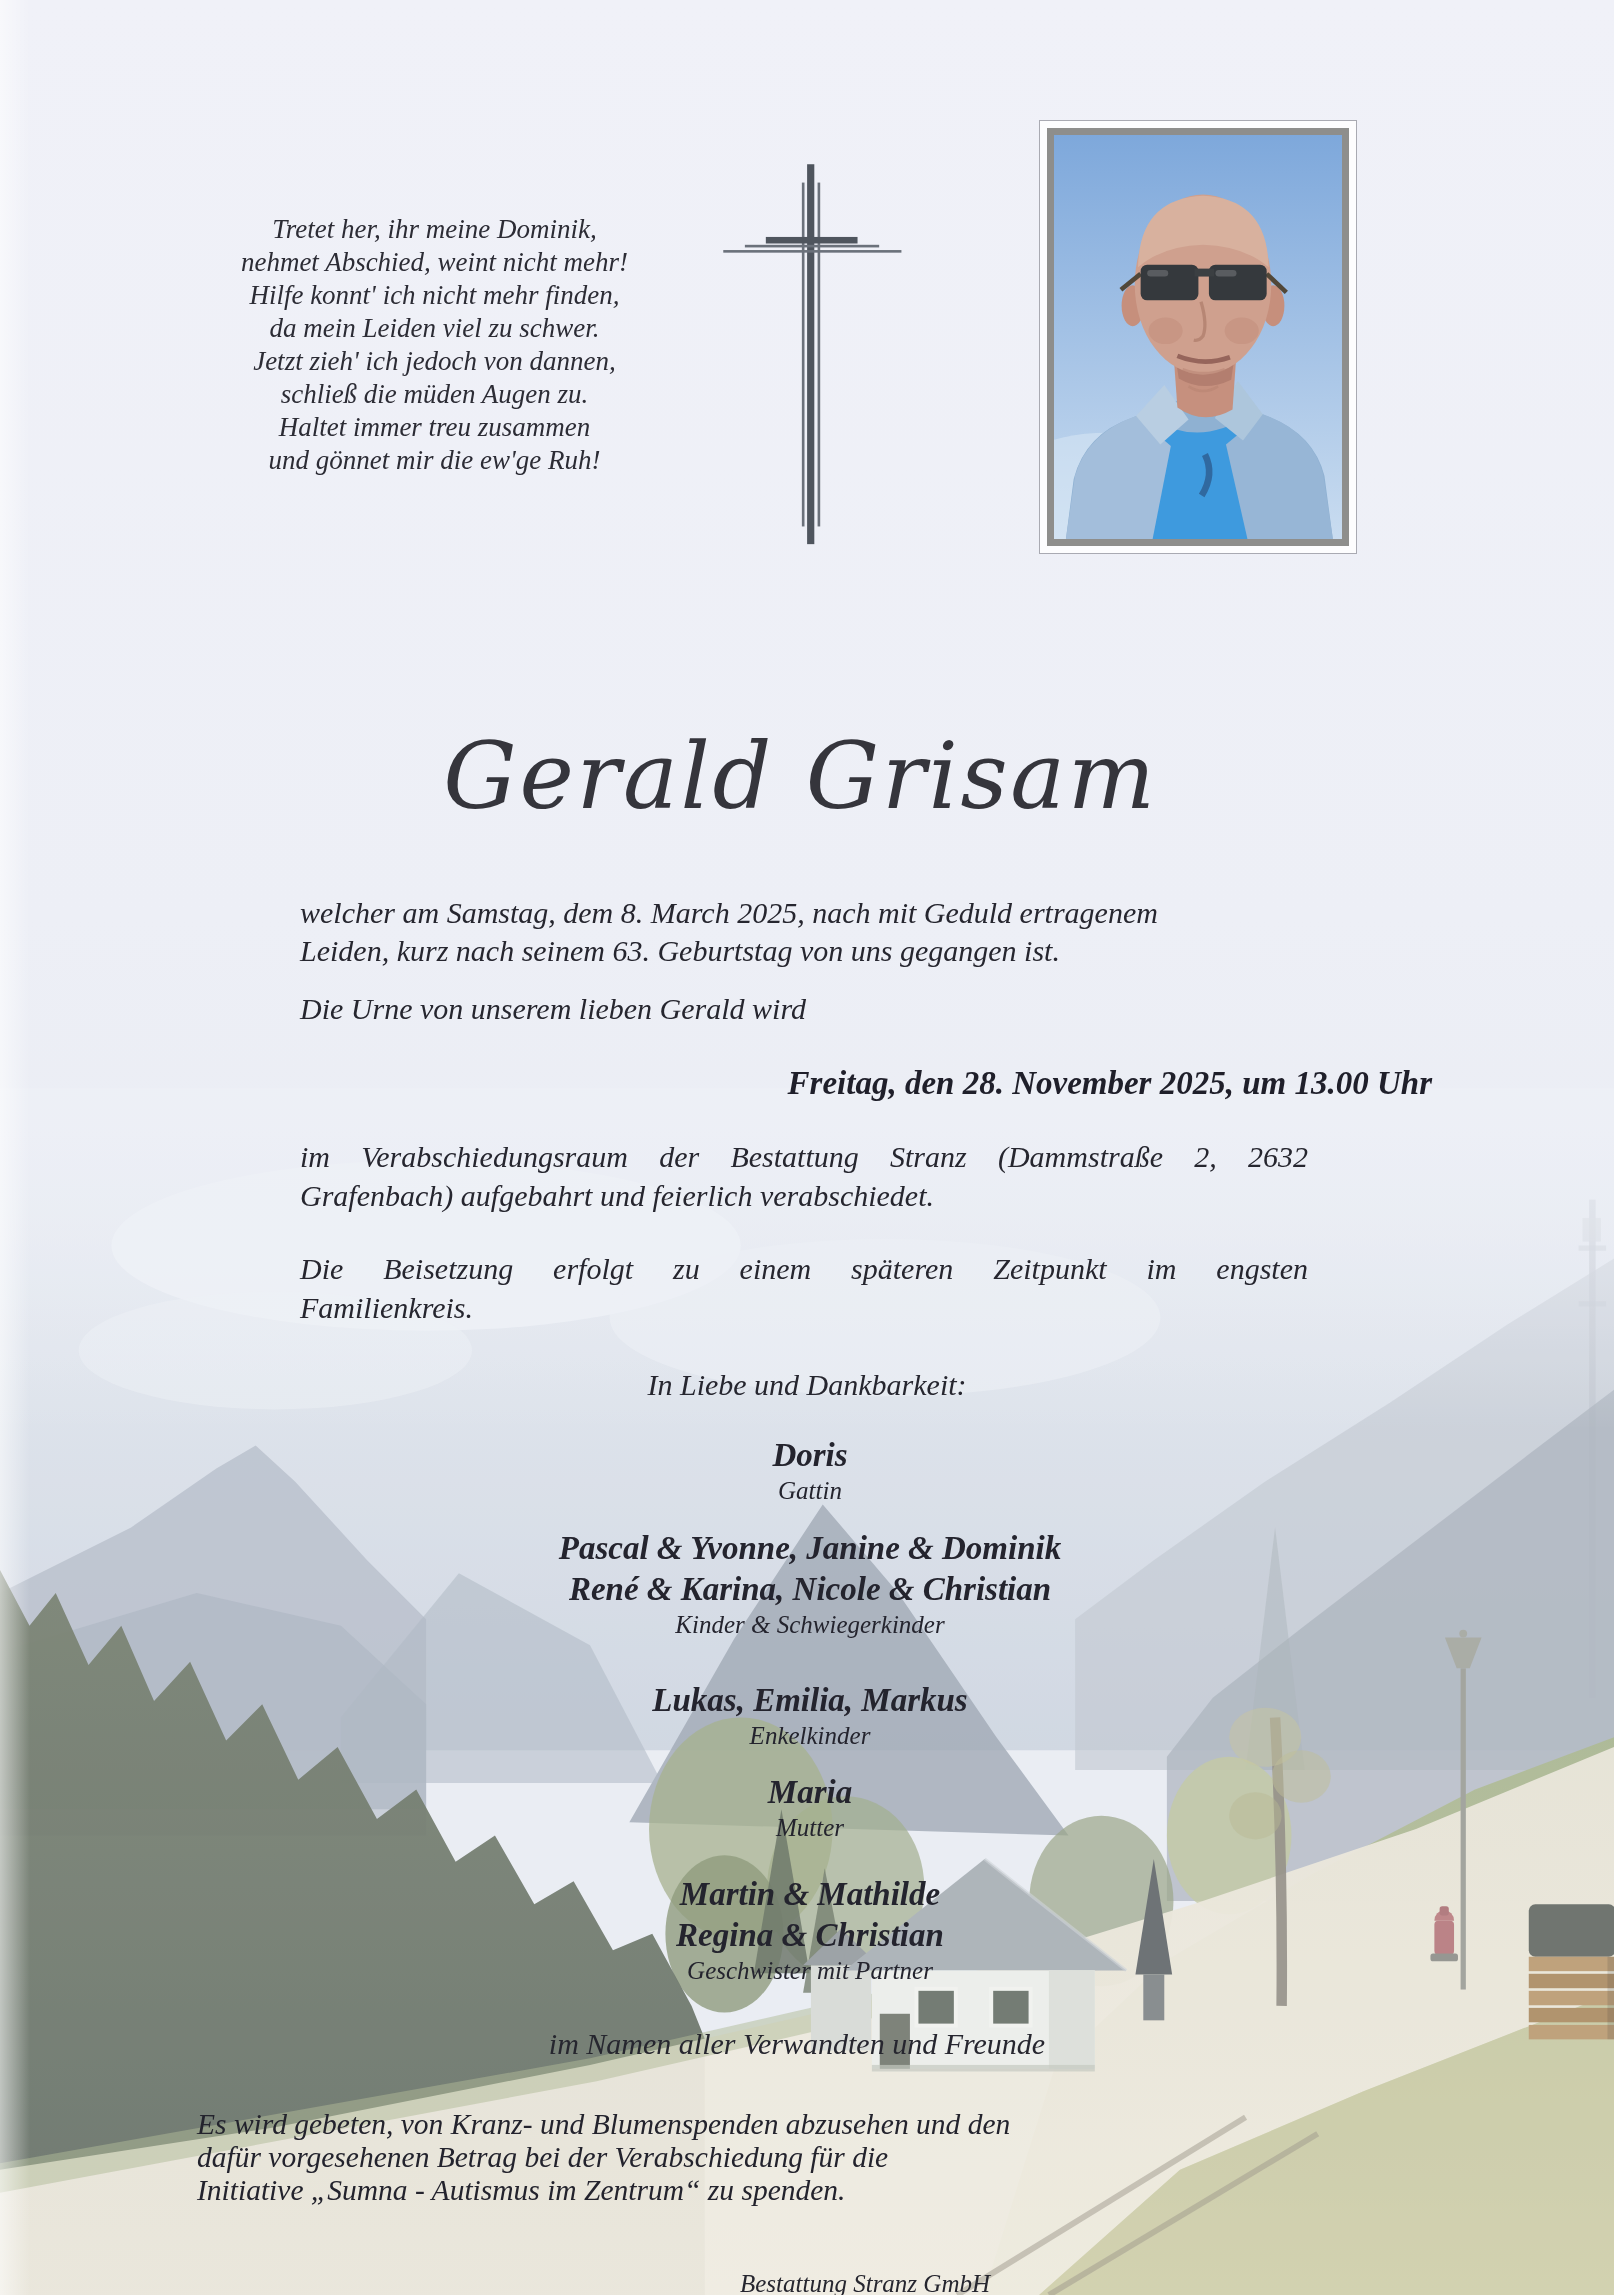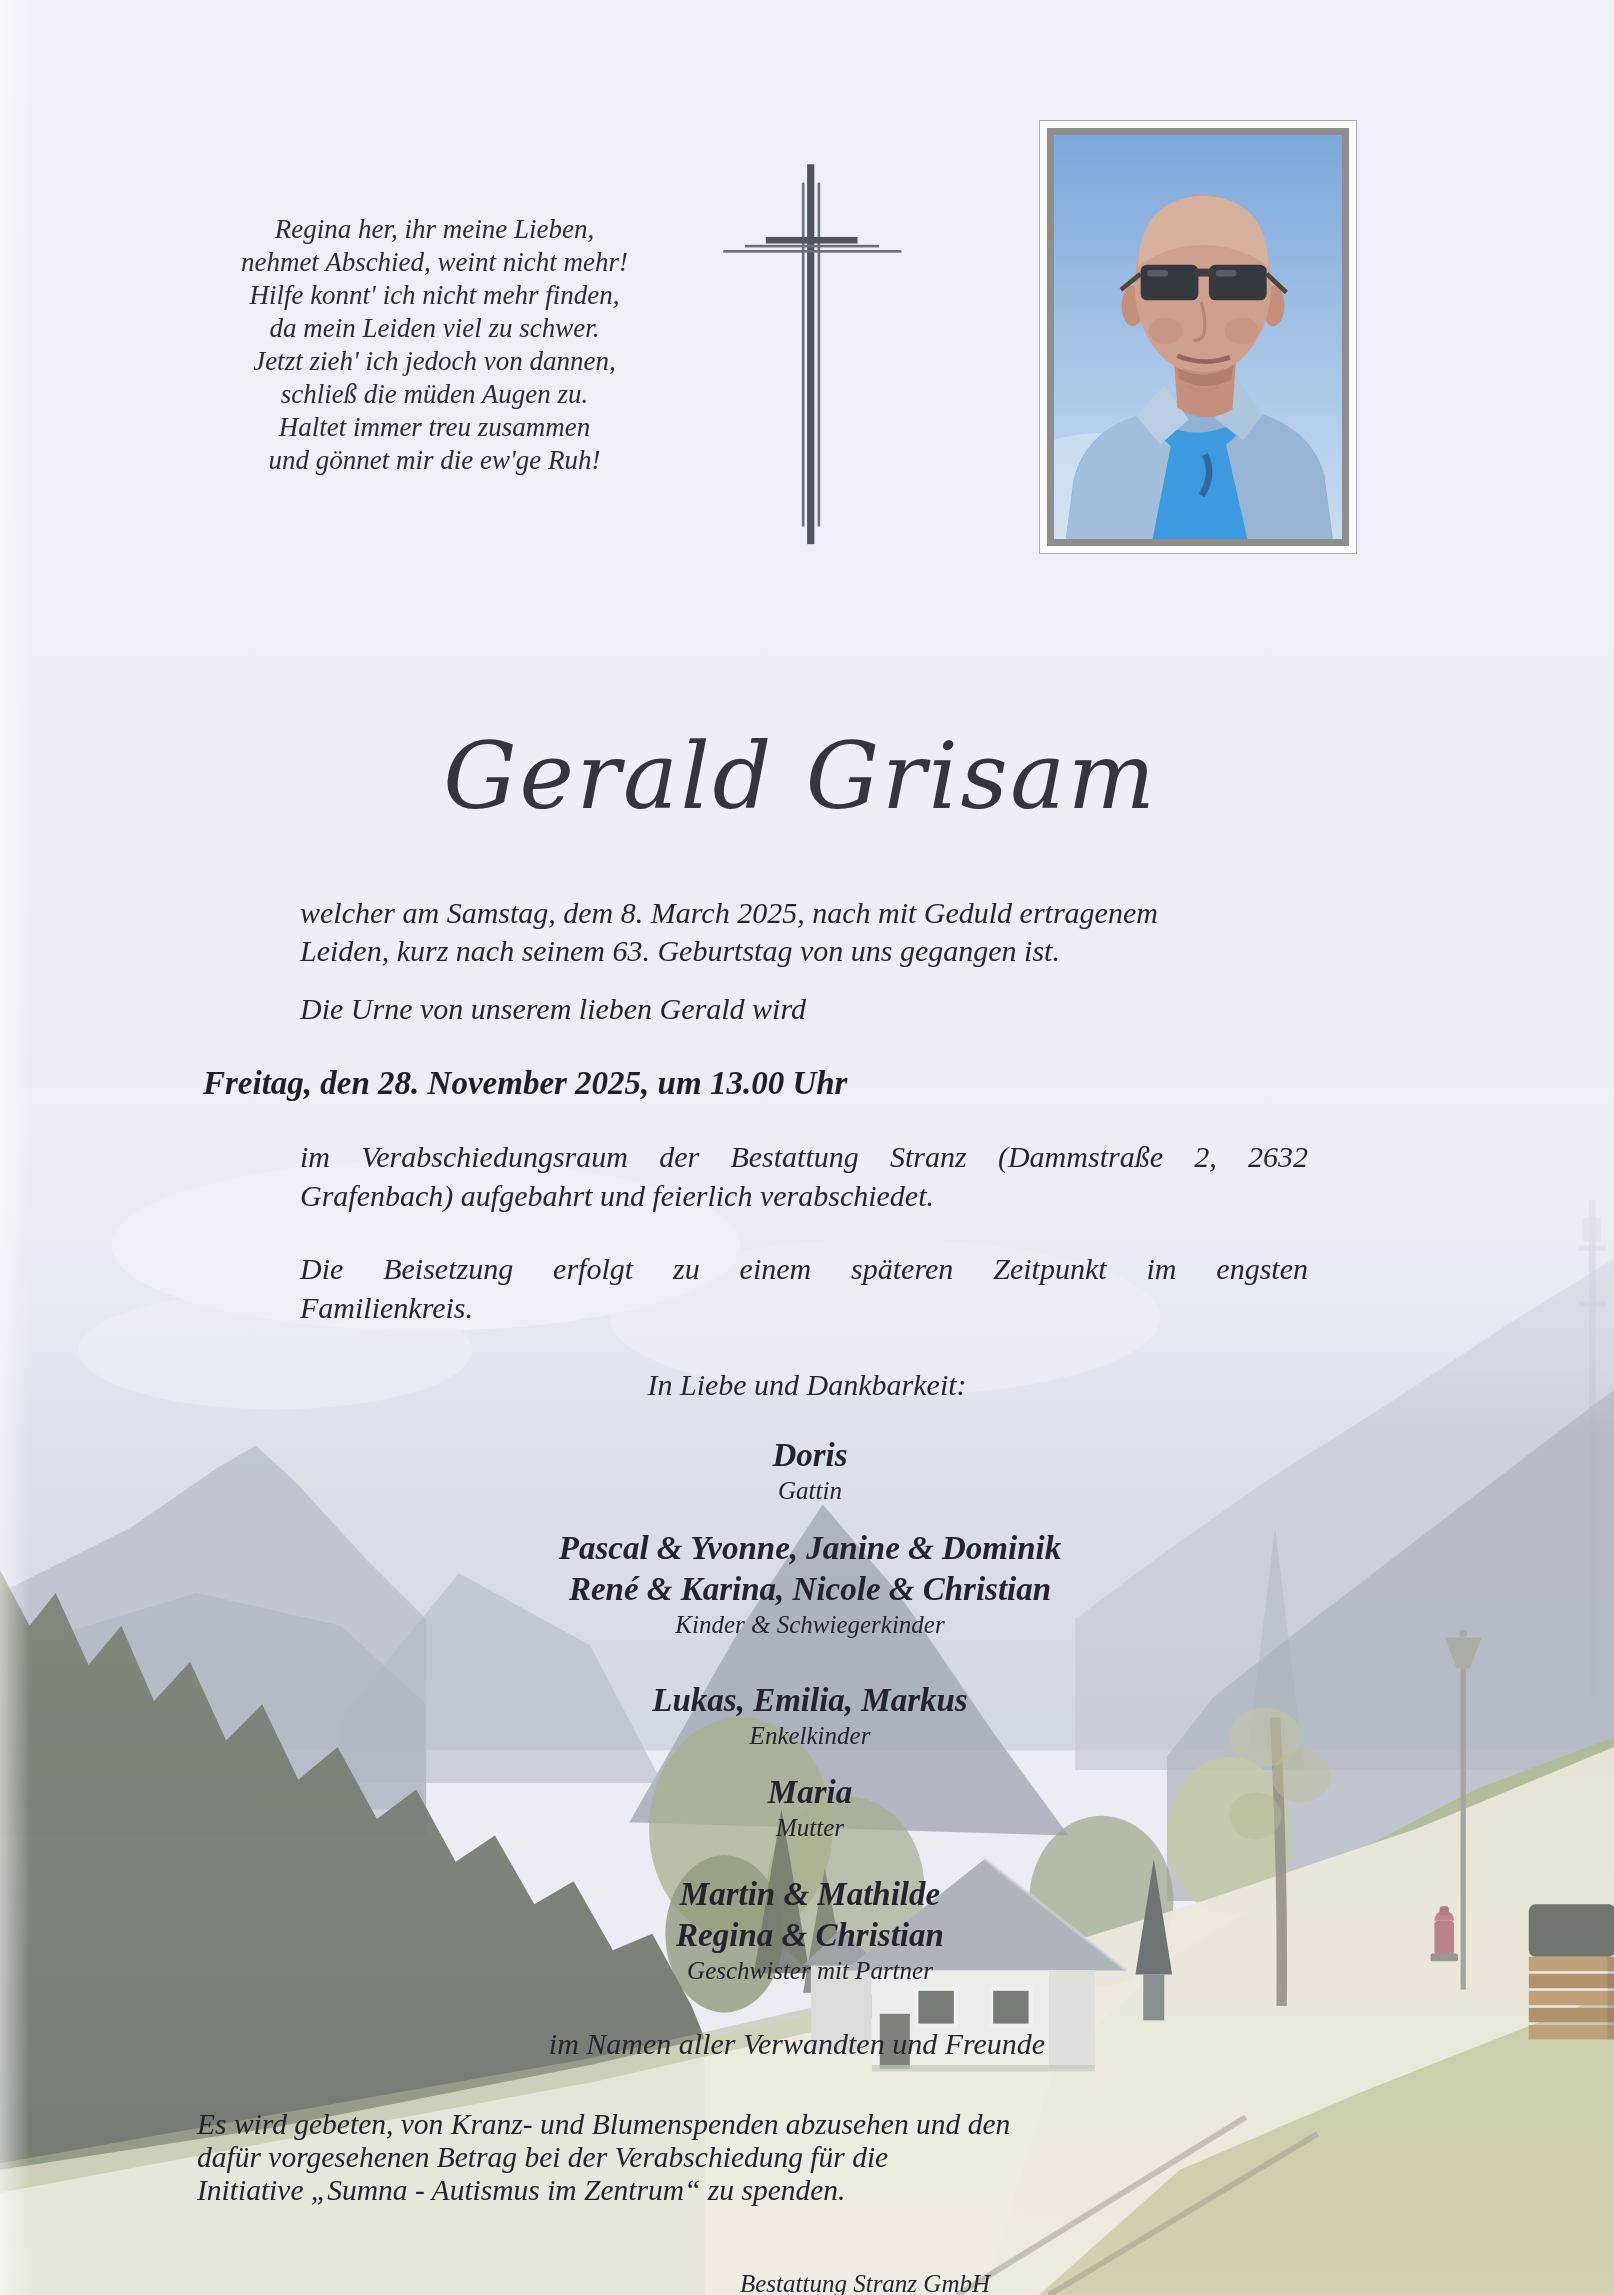--- a/index.html
+++ b/index.html
@@ -23,21 +23,21 @@
     position:absolute; left:1039px; top:120px; width:318px; height:434px; z-index:2;
     background:#fdfdfe; border:1.3px solid #a9aab2; box-sizing:border-box; padding:6.6px;
   }
   .photo-inner{ width:100%; height:100%; border:7.9px solid #8e8e8c; box-sizing:border-box; overflow:hidden; }
   .photo-inner svg{ display:block; width:100%; height:100%; }
   .intro  { left:300px;  top:591px;  width:1039px; font-size:30px; line-height:41px; }
   .name   { left:184px;  top:711px; width:1233px; font-size:92px; line-height:131px; text-align:center;
             font-family:"DejaVu Serif", serif; letter-spacing:2.6px; color:#35353c; }
   .death  { left:300px;  top:894px; width:1023px; font-size:30px; line-height:38px; }
   .urn    { left:300px;  top:990px; width:1023px; font-size:30px; line-height:38px; }
-  .dt     { left:203px;  top:1064px; width:1220px; font-size:33px; line-height:39px; font-weight:bold; text-align:left; color:#1f1f2a;}
+  .dt     { left:212px;  top:1064px; width:1220px; font-size:33px; line-height:39px; font-weight:bold; text-align:right; color:#1f1f2a;}
   .loc    { left:300px;  top:1130px; width:1008px; font-size:30px; line-height:39px; }
   .burial { left:300px;  top:1242px; width:1008px; font-size:30px; line-height:39px; }
   .jl     { text-align:justify; text-align-last:justify;margin-top:7px; }
   .grat   { left:197px;  top:1368px; width:1220px; font-size:30px; text-align:center; }
   .fam    { position:absolute; left:197px; width:1226px; text-align:center; font-style:italic; z-index:2; color:#24242e;}
   .fam .nm  { font-size:33px; font-weight:bold; line-height:41px; }
   .fam .rel { font-size:25px; line-height:30px; font-weight:normal; }
   .g1{top:1435px;} .g2{top:1528px;} .g3{top:1680px;} .g4{top:1772px;} .g5{top:1874px;text-align:center;}
   .close  { left:187px; top:2027px; width:1220px; font-size:30px; text-align:center; }
   .donation{ left:197px; top:2108px; width:1220px; font-size:29.5px; line-height:33px; text-align:left; color:#23232d;}
@@ -147,21 +147,21 @@
       <rect x="2332" y="3063" width="132" height="22" fill="#a07a48"></rect>
       <rect x="2332" y="3089" width="132" height="22" fill="#b28c5a"></rect>
       <rect x="2452" y="2985" width="12" height="126" fill="#000000" opacity="0.15"></rect>
     </g>
 
     <rect x="0" y="1660" width="2462" height="520" fill="url(#fadetop)"></rect>
     <rect x="0" y="1660" width="2462" height="1841" fill="#eef0f7" opacity="0.22"></rect>
   </svg>
 
   <div class="txt poem">
-    <div>Regina her, ihr meine Lieben,</div>
+    <div>Tretet her, ihr meine Dominik,</div>
     <div>nehmet Abschied, weint nicht mehr!</div>
     <div>Hilfe konnt' ich nicht mehr finden,</div>
     <div>da mein Leiden viel zu schwer.</div>
     <div>Jetzt zieh' ich jedoch von dannen,</div>
     <div>schließ die müden Augen zu.</div>
     <div>Haltet immer treu zusammen</div>
     <div>und gönnet mir die ew'ge Ruh!</div>
   </div>
 
   <svg class="crossw" viewBox="0 0 280 600" aria-hidden="true">

